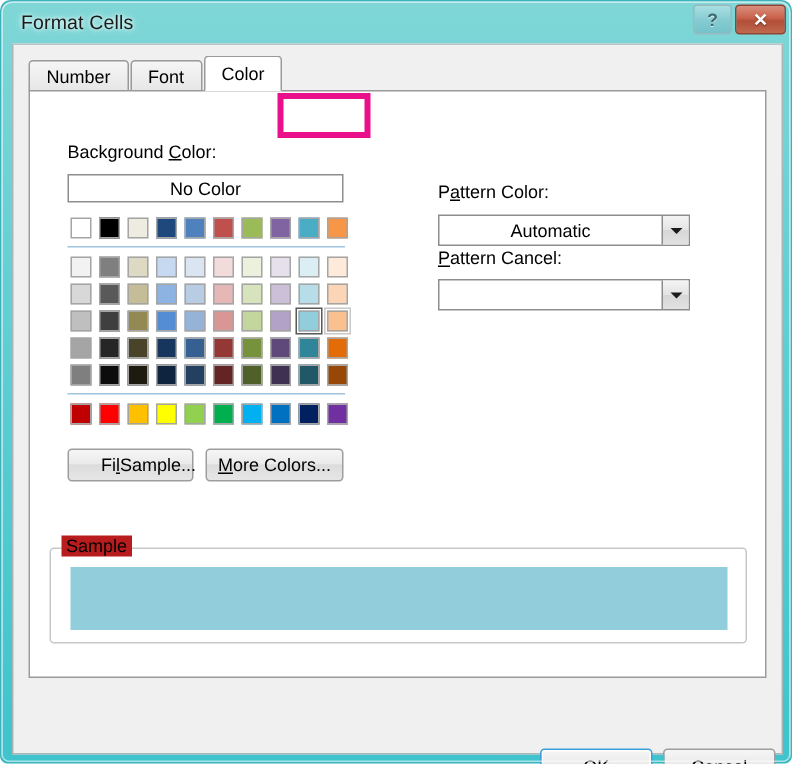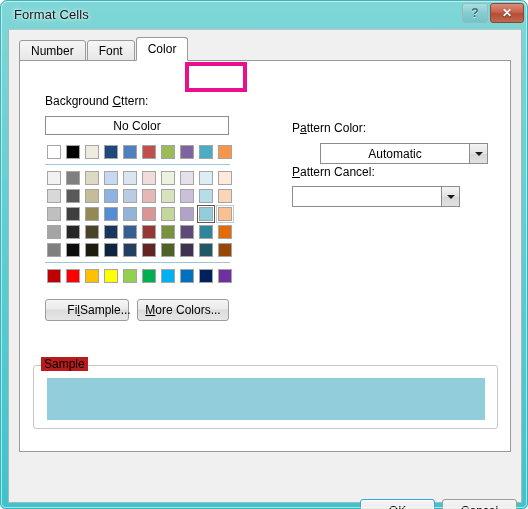--- a/index.html
+++ b/index.html
@@ -163,21 +163,21 @@
     width:17px;height:19px;margin-right:0px;
     background:linear-gradient(180deg,#f4f4f4 0%,#e3e3e3 50%,#d6d6d6 51%,#e2e2e2 100%);
     border-left:1px solid #8d8d8d;
     display:flex;align-items:center;justify-content:center;
   }
   .combo-arrow i{
     display:block;width:0;height:0;
     border-left:4px solid transparent;border-right:4px solid transparent;
     border-top:4px solid #1a1a1a;
   }
-  #pattern-color-combo{left:272px;top:82px;width:168px;margin-left:28px;}
+  #pattern-color-combo{left:272px;top:82px;width:168px;}
   #pattern-style-combo{left:272px;top:125px;width:168px;}
   
   #sample-group{
     position:absolute;left:13px;top:304px;width:465px;height:64px;
     box-sizing:border-box;
     border:1px solid #c8c8c8;border-radius:3px;
   }
   #sample-legend{
     position:absolute;left:21px;top:296px;
     background:#b91c1c;padding:0 3px;font-size:12px;color:#000;
@@ -210,21 +210,21 @@
 
     <div id="tabstrip">
       <div class="tab">Number</div>
       <div class="tab">Font</div>
       <div class="tab active">Color</div>
     </div>
     <div id="fill-highlight" style="border-color: rgb(234, 15, 138);"></div>
 
     <div id="tabpage">
 
-      <div class="lbl" style="left:25px;top:33px;"><span>Background </span><u>C</u><span>ttern:</span></div>
+      <div class="lbl" style="left:25px;top:33px;"><span>Background </span><u>C</u><span>olor:</span></div>
 
       <div id="no-color-btn">No Color</div>
 
       <div id="palette">
         <div class="swatch-row" id="row-theme">
             <div class="swatch-cell">
               <div class="swatch" style="background: rgb(255, 255, 255);"></div>
             </div>
             <div class="swatch-cell">
               <div class="swatch" style="background: rgb(0, 0, 0);"></div>

